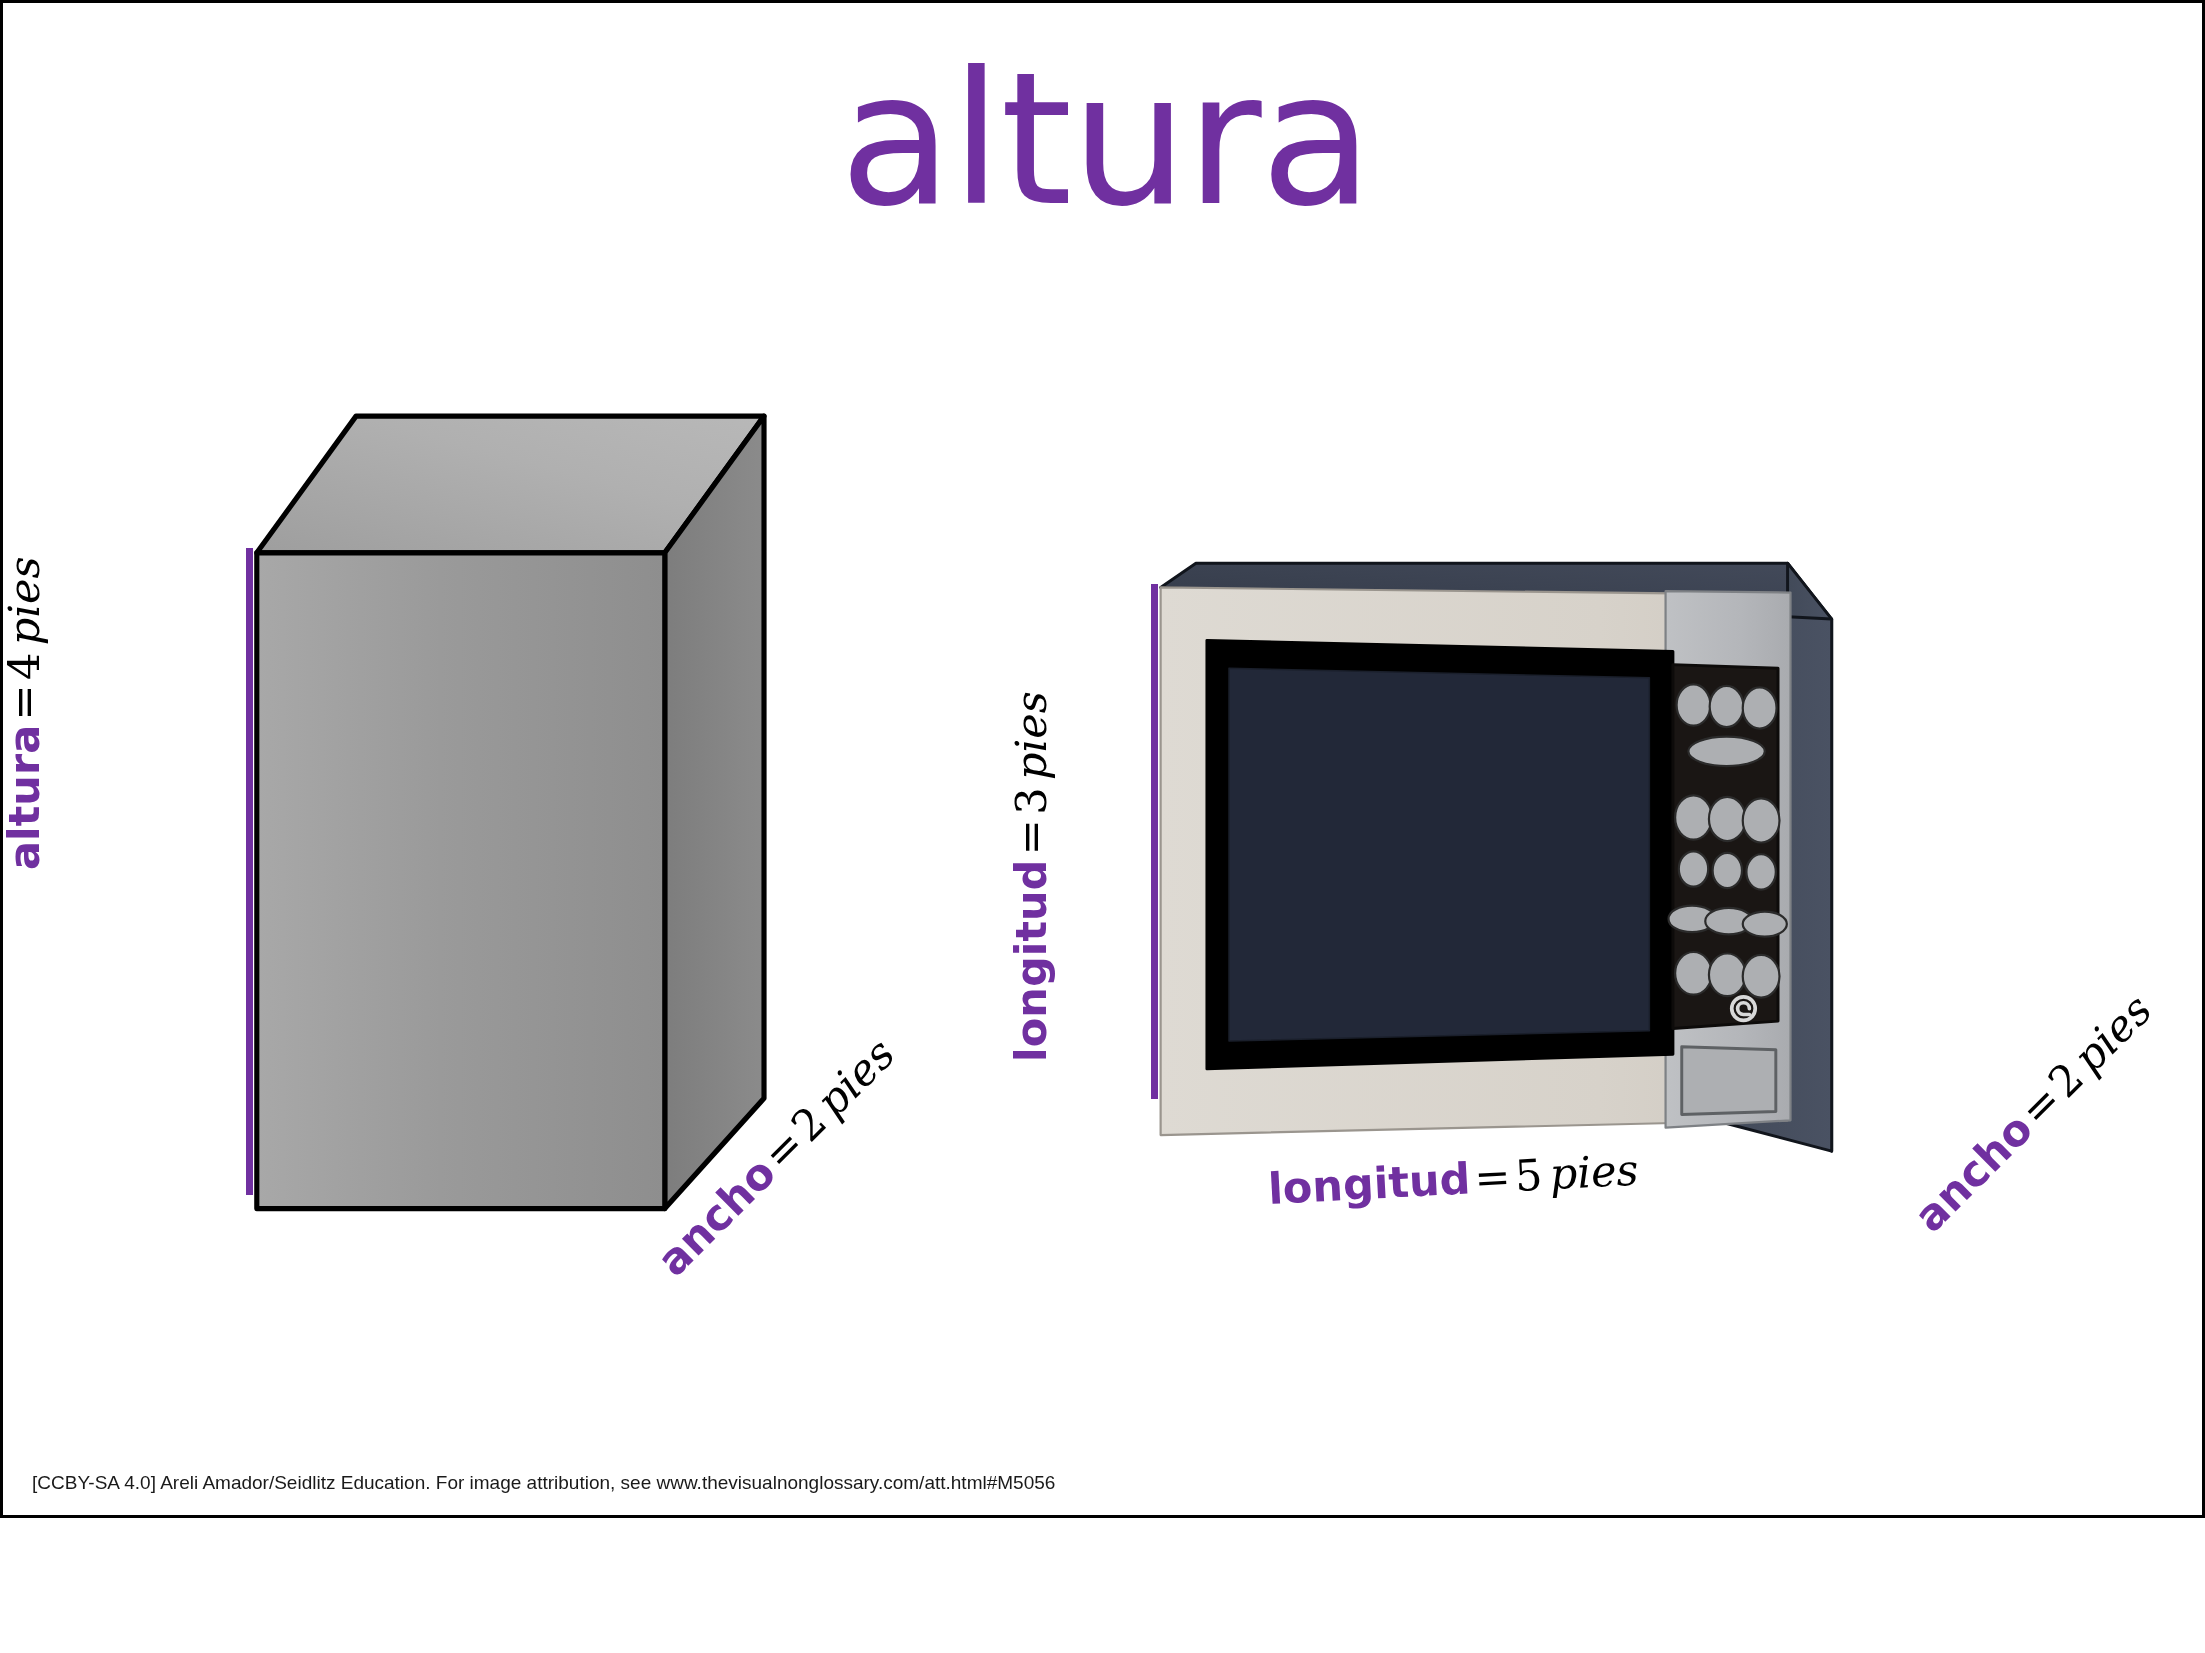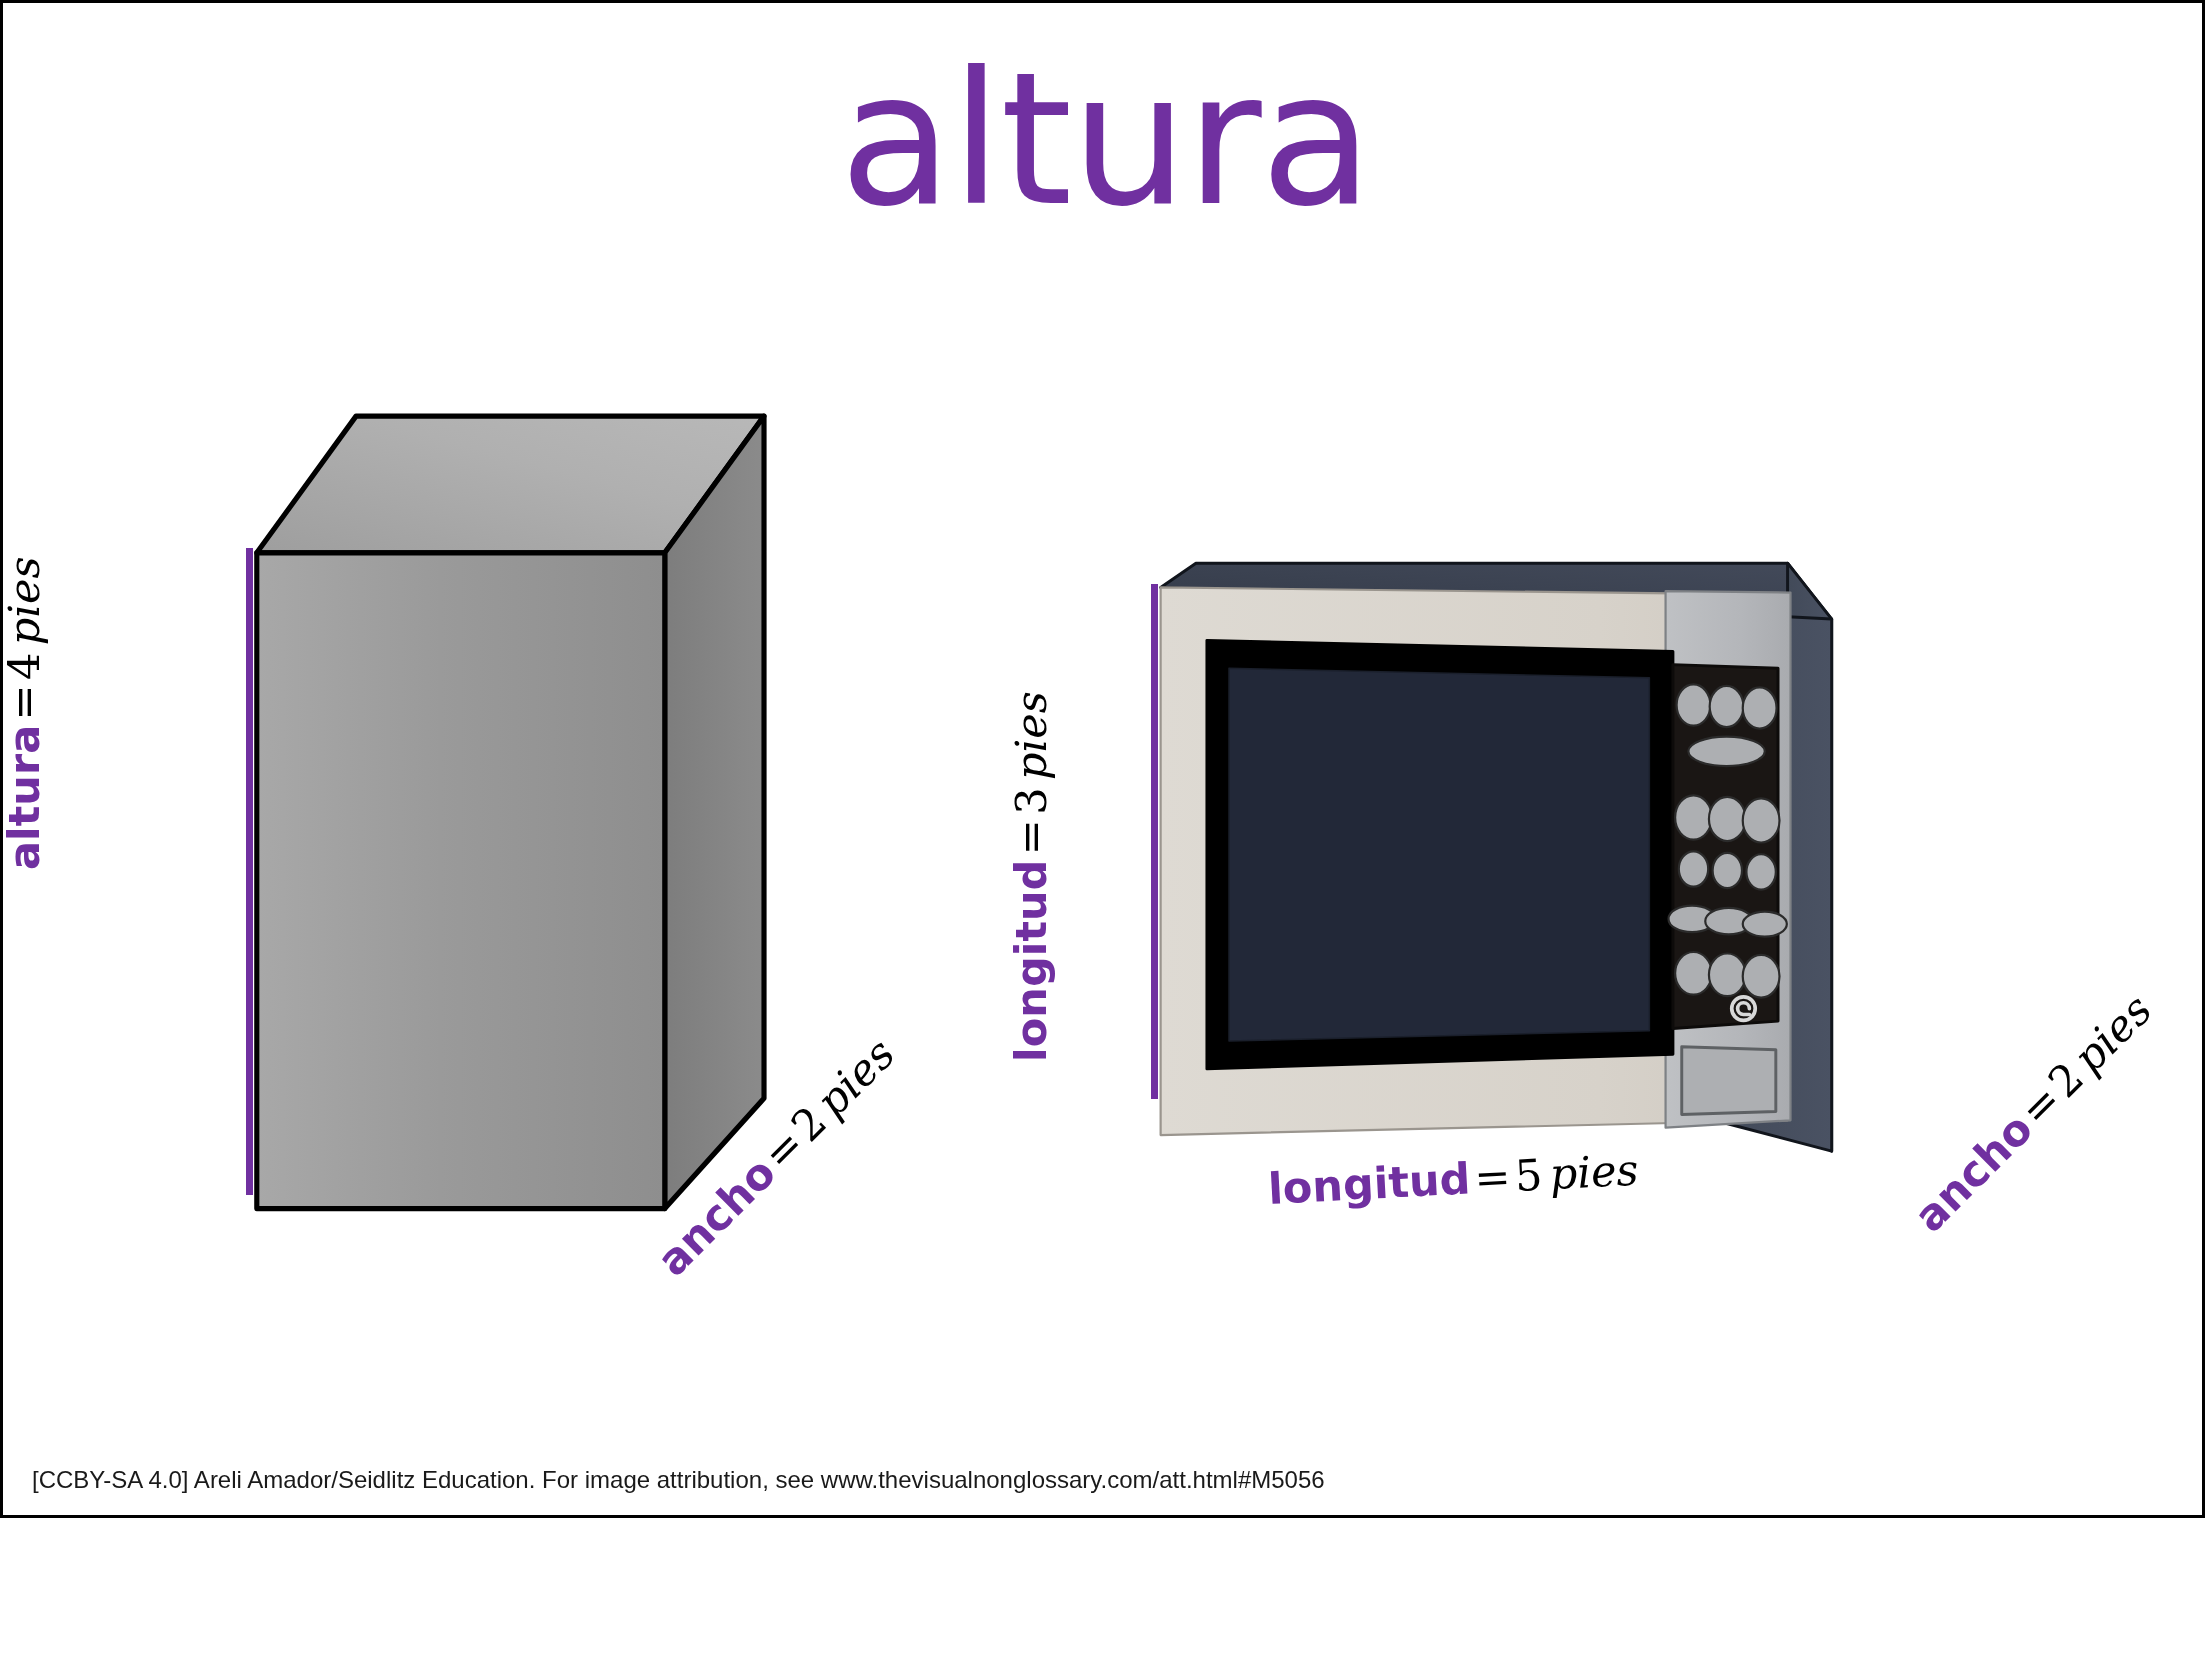--- a/index.html
+++ b/index.html
@@ -35,21 +35,21 @@
     color: #7030A0;
     letter-spacing: -1.5px;
     font-family: "DejaVu Sans", sans-serif;
   }
 
   
   #footer {
     position: absolute;
     left: 29px;
     bottom: 20.6px;
-    font-size: 24px;
+    font-size: 19px;
     color: #1a1a1a;
     white-space: nowrap;
     font-family: "Liberation Sans", sans-serif;
   }
 
   
   .dim-label {
     position: absolute;
     white-space: nowrap;
     font-size: 43px;

